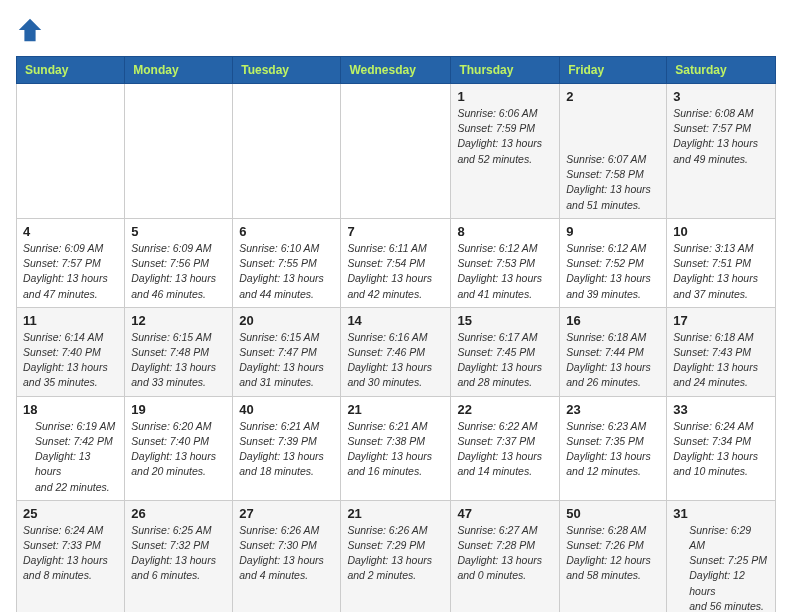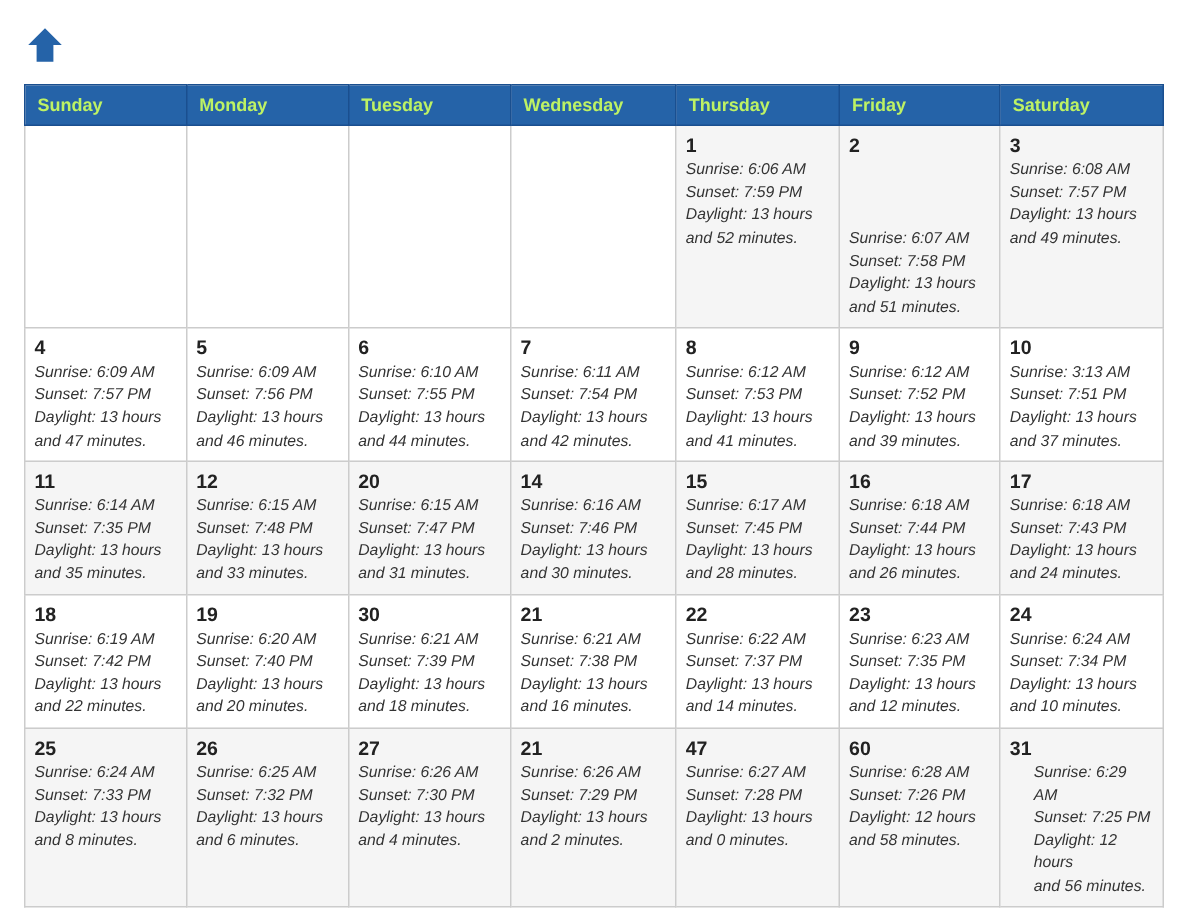--- a/index.html
+++ b/index.html
@@ -196,21 +196,21 @@
           <div class="day-info" style="white-space: pre-line;">Sunrise: 3:13 AM
 Sunset: 7:51 PM
 Daylight: 13 hours
 and 37 minutes.</div>
         </td>
       </tr>
       <tr>
         <td>
           <span class="day-number">11</span>
           <div class="day-info" style="white-space: pre-line;">Sunrise: 6:14 AM
-Sunset: 7:35 PM
+Sunset: 7:40 PM
 Daylight: 13 hours
 and 35 minutes.</div>
         </td>
         <td>
           <span class="day-number">12</span>
           <div class="day-info" style="white-space: pre-line;">Sunrise: 6:15 AM
 Sunset: 7:48 PM
 Daylight: 13 hours
 and 33 minutes.</div>
         </td>
@@ -246,34 +246,34 @@
           <span class="day-number">17</span>
           <div class="day-info" style="white-space: pre-line;">Sunrise: 6:18 AM
 Sunset: 7:43 PM
 Daylight: 13 hours
 and 24 minutes.</div>
         </td>
       </tr>
       <tr>
         <td>
           <span class="day-number">18</span>
-          <div class="day-info" style="white-space: pre-line;">Sunrise: 6:19 AM
+          <div class="day-info" style="white-space: pre-line; margin-left: 12px;">Sunrise: 6:19 AM
 Sunset: 7:42 PM
 Daylight: 13 hours
 and 22 minutes.</div>
         </td>
         <td>
           <span class="day-number">19</span>
           <div class="day-info" style="white-space: pre-line;">Sunrise: 6:20 AM
 Sunset: 7:40 PM
 Daylight: 13 hours
 and 20 minutes.</div>
         </td>
         <td>
-          <span class="day-number">30</span>
+          <span class="day-number">40</span>
           <div class="day-info" style="white-space: pre-line;">Sunrise: 6:21 AM
 Sunset: 7:39 PM
 Daylight: 13 hours
 and 18 minutes.</div>
         </td>
         <td>
           <span class="day-number">21</span>
           <div class="day-info" style="white-space: pre-line;">Sunrise: 6:21 AM
 Sunset: 7:38 PM
 Daylight: 13 hours
@@ -287,21 +287,21 @@
 and 14 minutes.</div>
         </td>
         <td>
           <span class="day-number">23</span>
           <div class="day-info" style="white-space: pre-line;">Sunrise: 6:23 AM
 Sunset: 7:35 PM
 Daylight: 13 hours
 and 12 minutes.</div>
         </td>
         <td>
-          <span class="day-number">24</span>
+          <span class="day-number">33</span>
           <div class="day-info" style="white-space: pre-line;">Sunrise: 6:24 AM
 Sunset: 7:34 PM
 Daylight: 13 hours
 and 10 minutes.</div>
         </td>
       </tr>
       <tr>
         <td>
           <span class="day-number">25</span>
           <div class="day-info" style="white-space: pre-line;">Sunrise: 6:24 AM
@@ -331,21 +331,21 @@
 and 2 minutes.</div>
         </td>
         <td>
           <span class="day-number">47</span>
           <div class="day-info" style="white-space: pre-line;">Sunrise: 6:27 AM
 Sunset: 7:28 PM
 Daylight: 13 hours
 and 0 minutes.</div>
         </td>
         <td>
-          <span class="day-number">60</span>
+          <span class="day-number">50</span>
           <div class="day-info" style="white-space: pre-line;">Sunrise: 6:28 AM
 Sunset: 7:26 PM
 Daylight: 12 hours
 and 58 minutes.</div>
         </td>
         <td>
           <span class="day-number">31</span>
           <div class="day-info" style="white-space: pre-line; margin-left: 16px;">Sunrise: 6:29 AM
 Sunset: 7:25 PM
 Daylight: 12 hours

